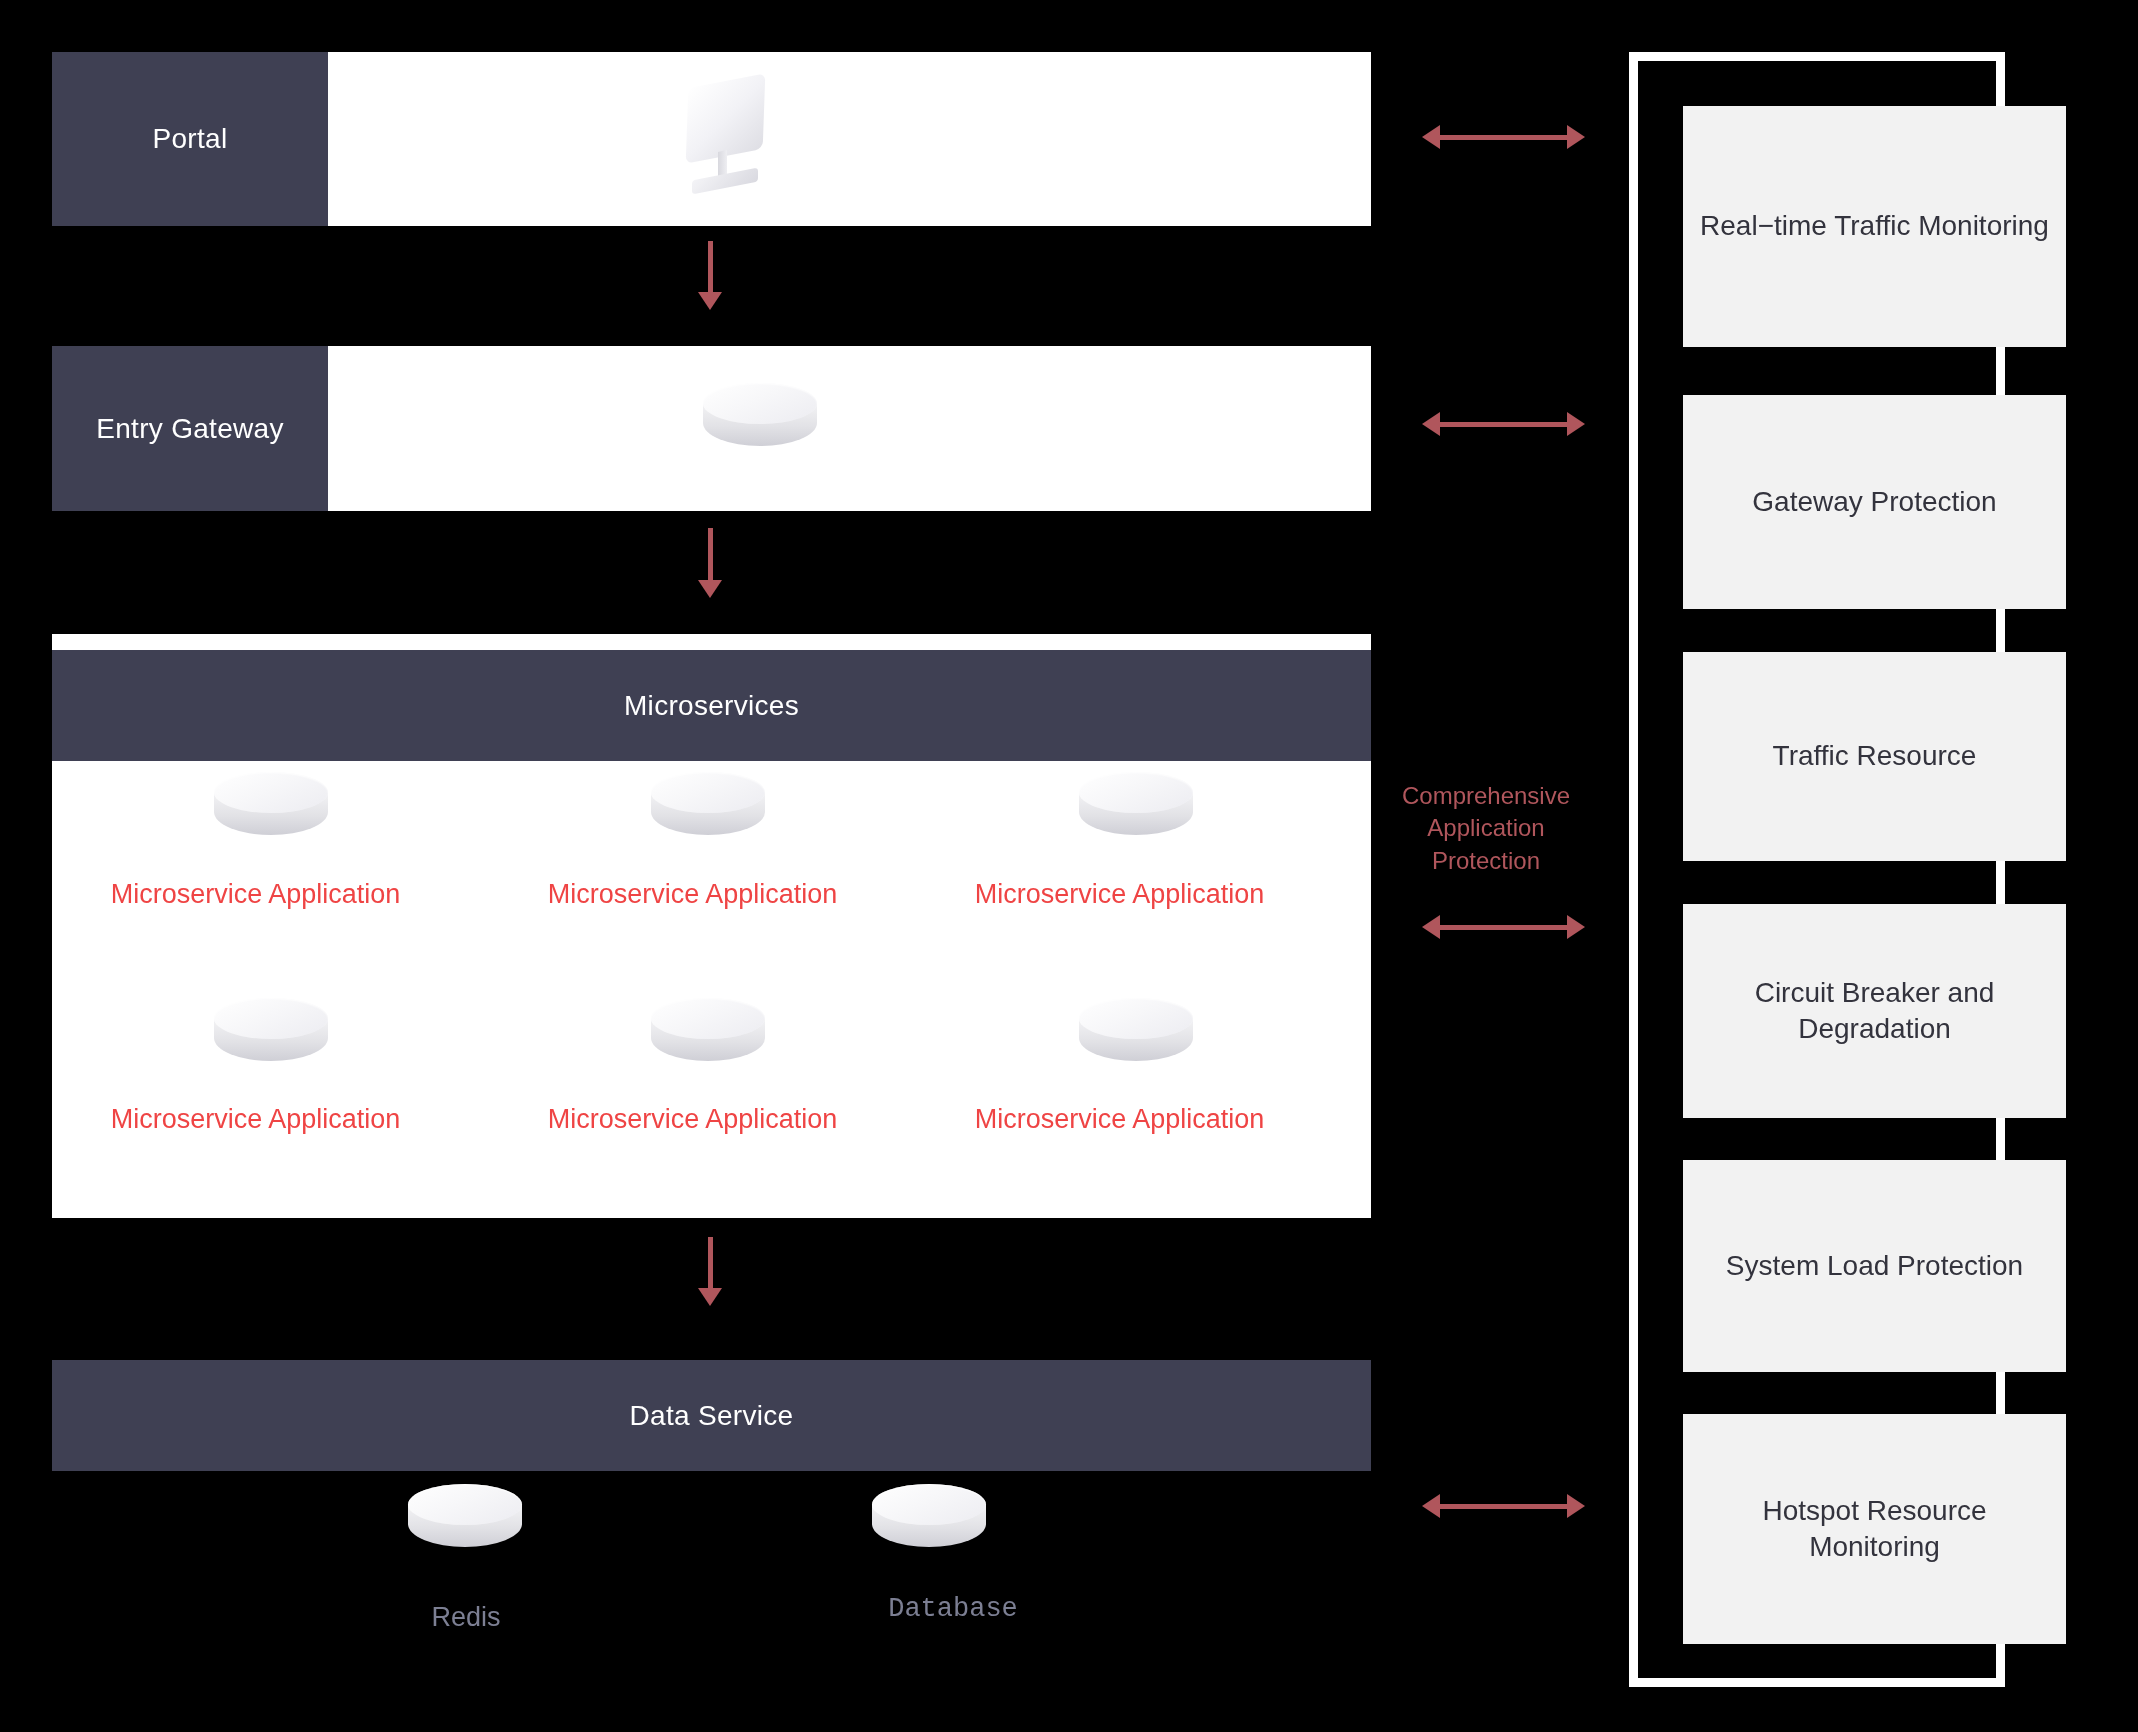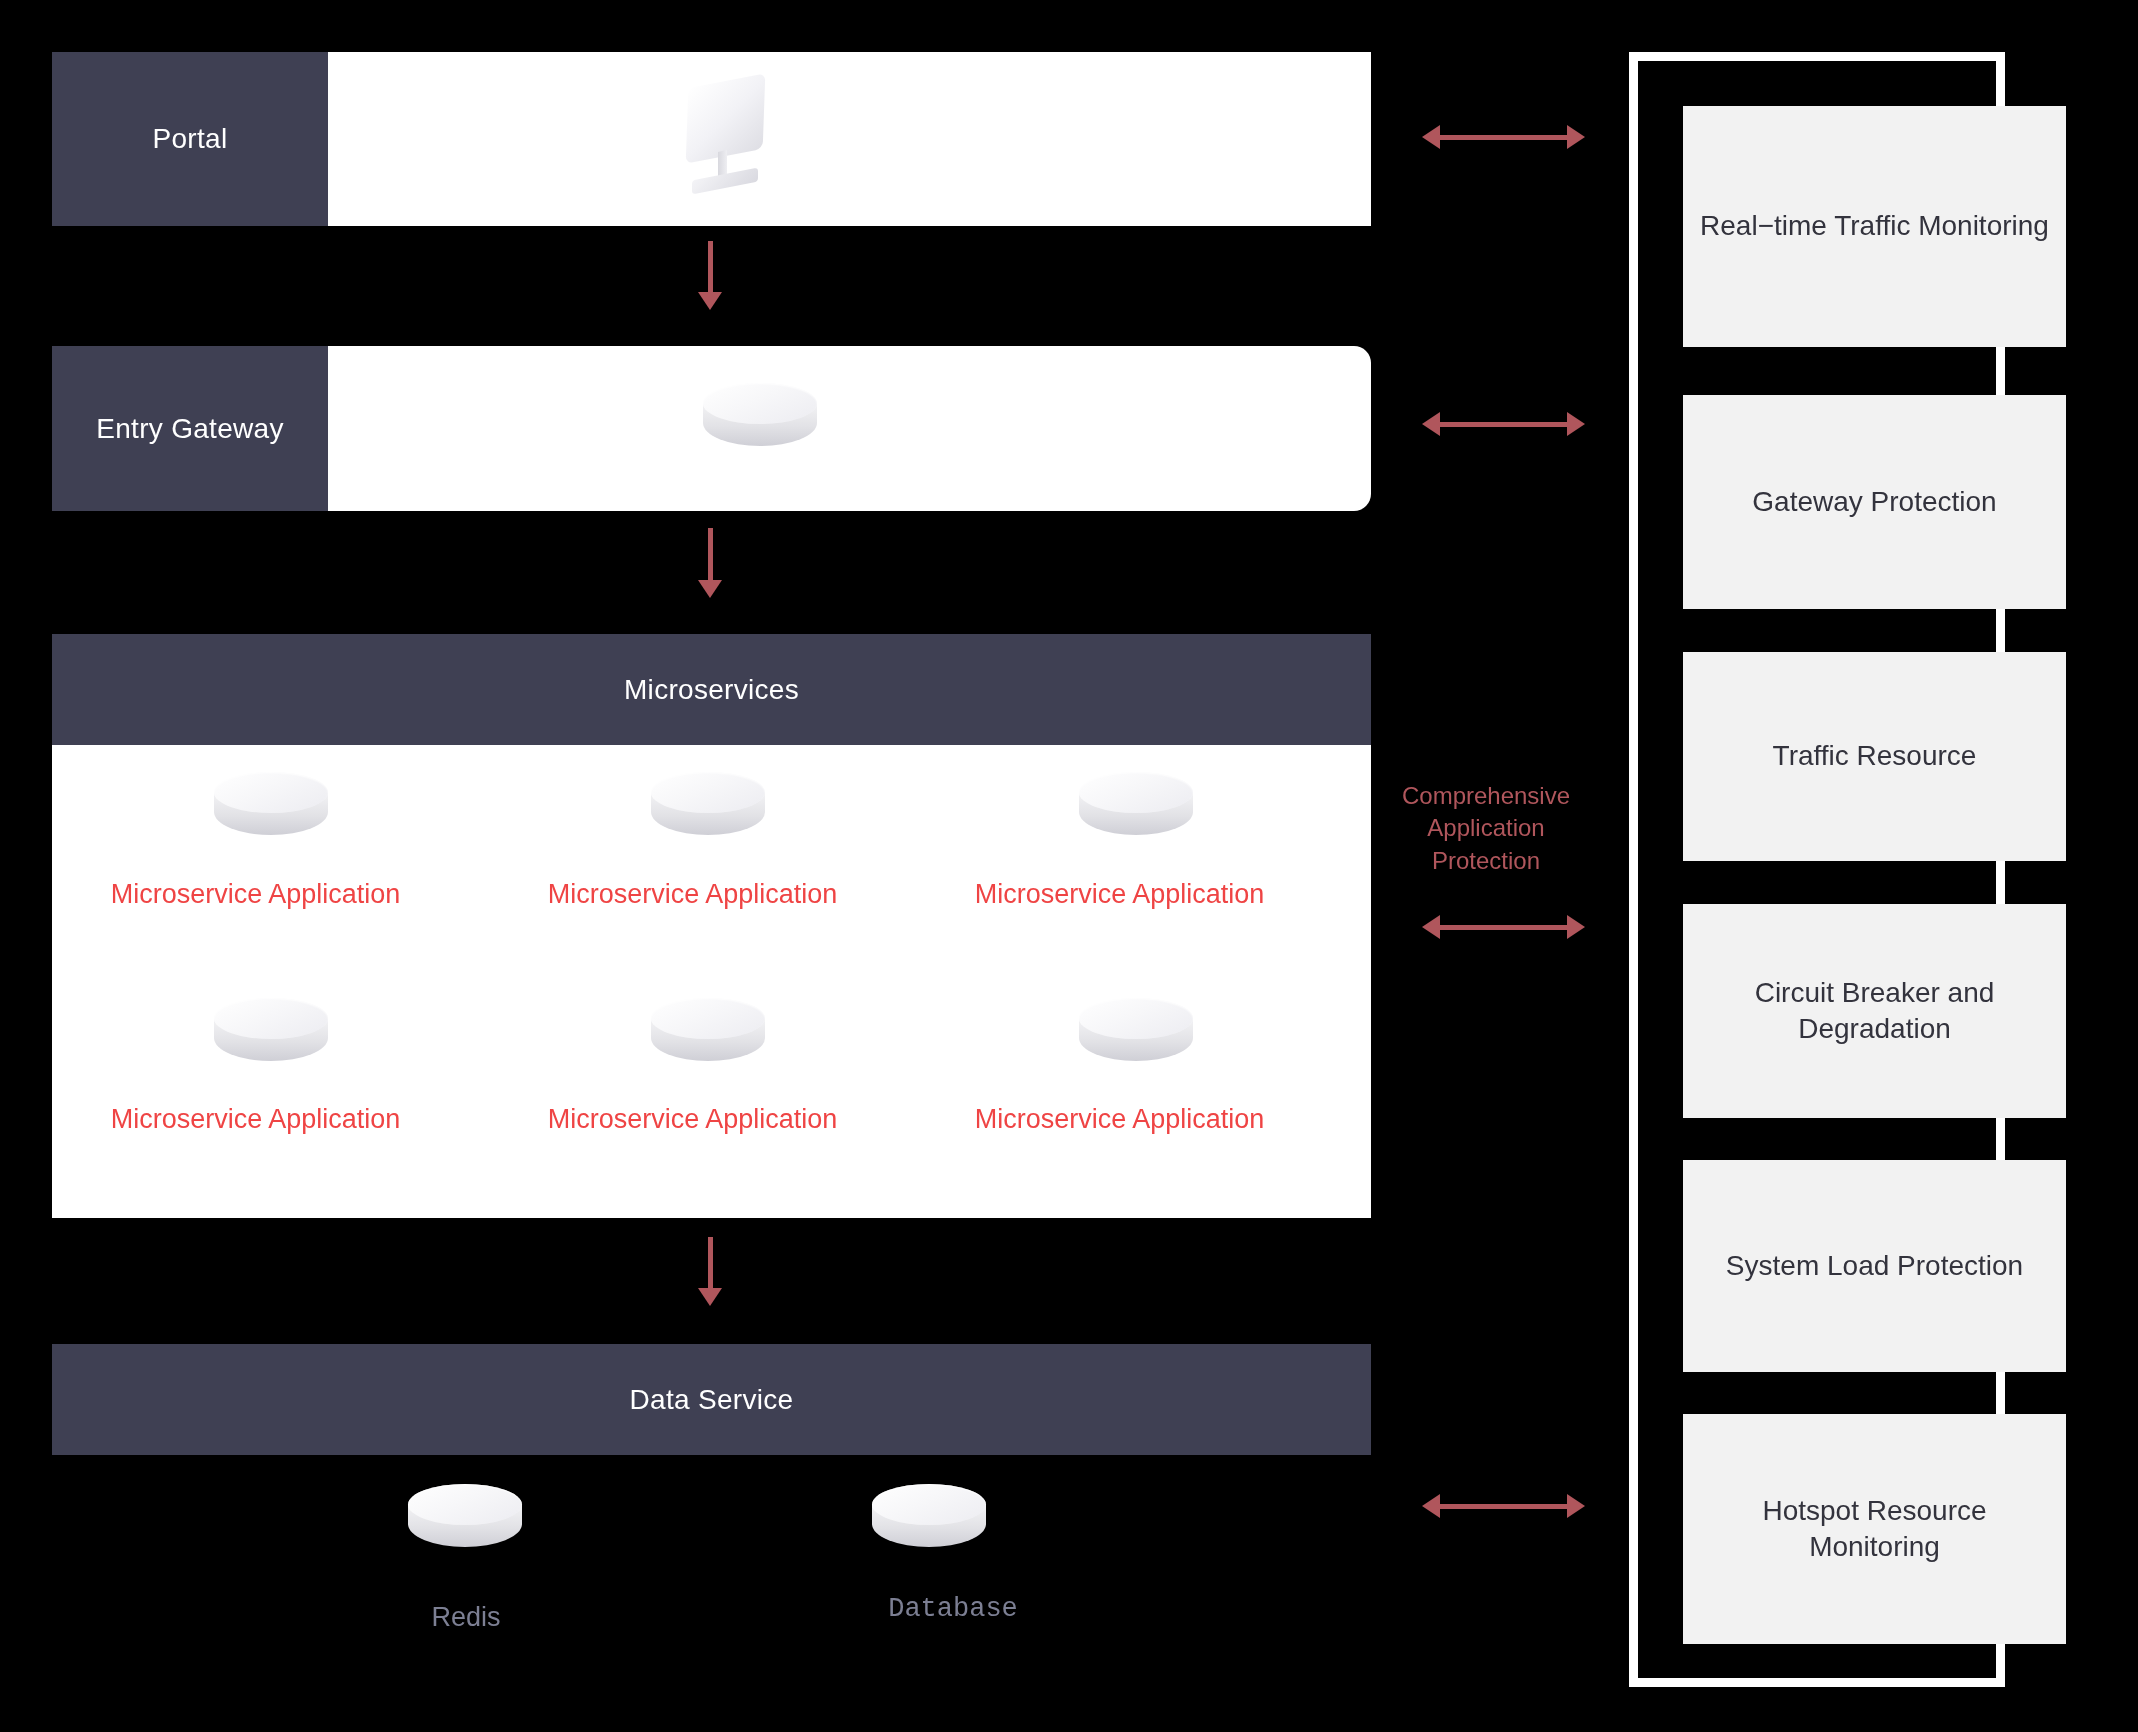--- a/index.html
+++ b/index.html
@@ -29,21 +29,21 @@
     background: #3f4053;
     color: #ffffff;
     display: flex;
     align-items: center;
     justify-content: center;
     font-size: 28px;
     letter-spacing: 0.3px;
   }
   .panel-header {
     position: absolute;
-    left: 0; top: 0;
+    left: 0; top: 16px;
     width: 100%;
     background: #3f4053;
     color: #ffffff;
     display: flex;
     align-items: center;
     justify-content: center;
     font-size: 28px;
     letter-spacing: 0.3px;
     text-align: center;
   }
@@ -190,21 +190,21 @@
     <div class="panel-label-left">Portal</div>
     <div class="monitor" style="left:624px; top:28.5px;">
       <div class="screen"></div>
       <div class="neck"></div>
       <div class="base"></div>
     </div>
   </div>
 
   <div class="arrow-down" style="left:708px; top:241px; height:52px;"></div>
 
-  <div class="panel" id="gateway-panel" style="left:52px; top:346px; width:1319px; height:165px;border-radius:17px;">
+  <div class="panel" id="gateway-panel" style="left:52px; top:346px; width:1319px; height:165px;">
     <div class="panel-label-left">Entry Gateway</div>
     <div class="cyl" style="left:651px; top:37px;">
       <div class="body"></div>
       <div class="top"></div>
     </div>
   </div>
 
   <div class="arrow-down" style="left:708px; top:528px; height:53px;"></div>
 
   <div class="panel" id="microservices-panel" style="left:52px; top:634px; width:1319px; height:584px;">

